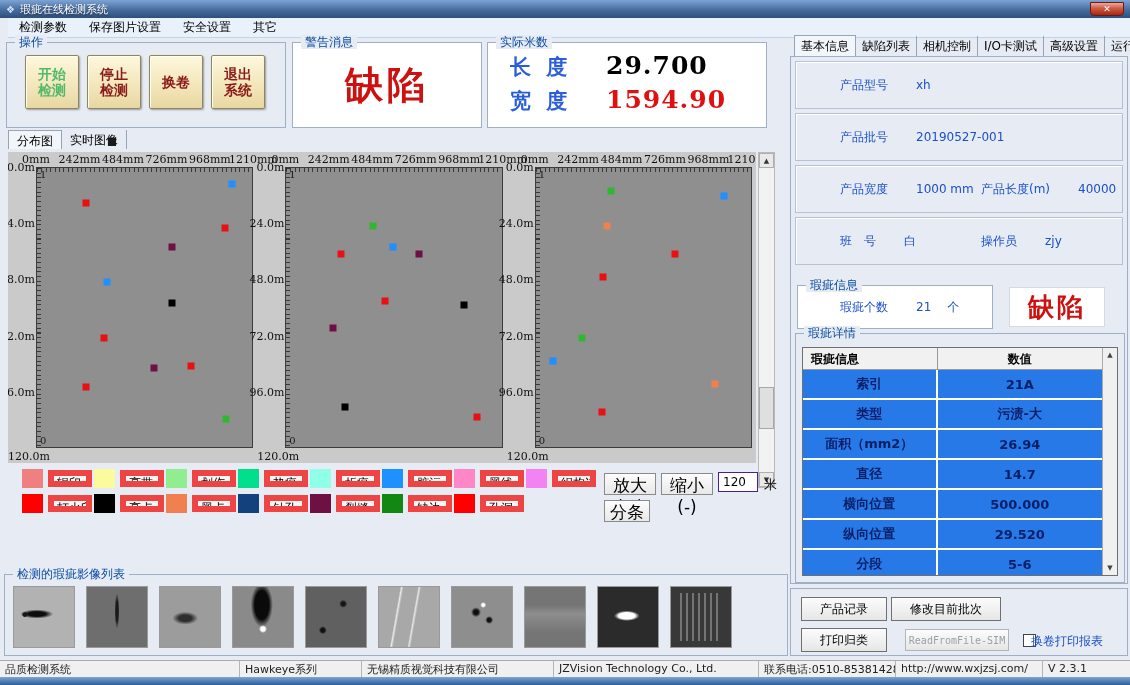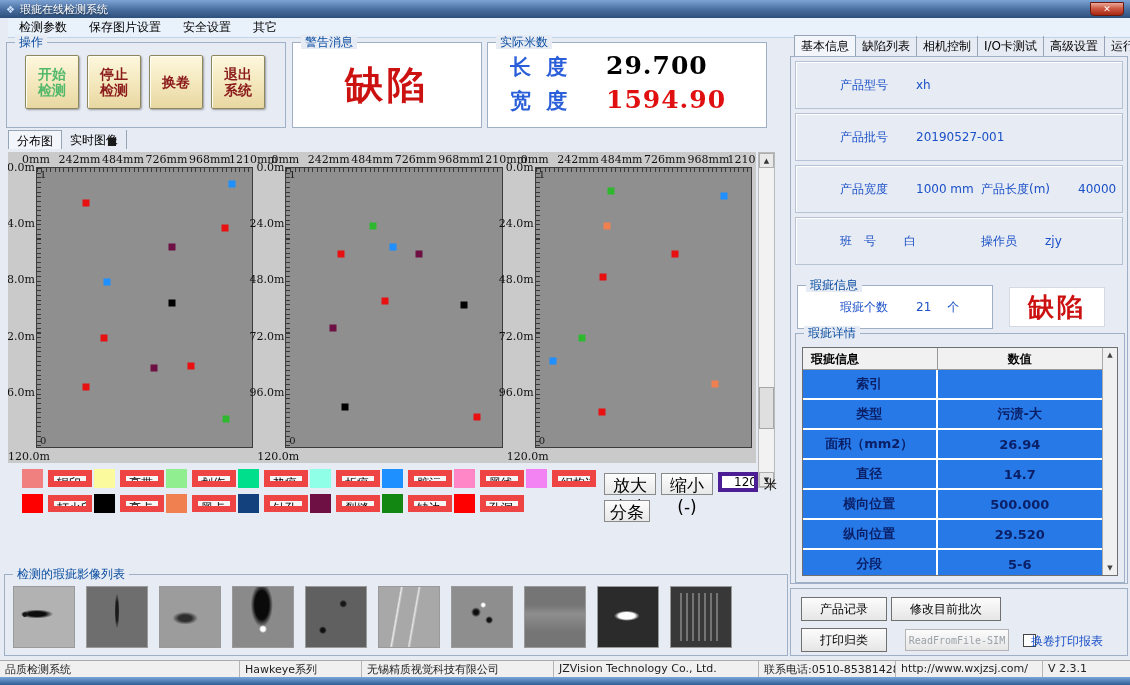--- a/index.html
+++ b/index.html
@@ -81,22 +81,22 @@
   .legend-item { display:flex; align-items:center; width:72px; }
   .swatch { width:21px; height:19px; margin-right:5px; flex:none; }
   .legend-label { width:44px; height:17px; border:6px solid #ef4444; background:#f6f6f6; font-size:12px;
     line-height:15px; padding-left:3px; overflow:hidden; white-space:nowrap; }
 
   
   .ctl-btn { position:absolute; height:22px; background:linear-gradient(180deg,#fdfdfd,#e8e8e8);
     border:1px solid #8a8a8a; font-size:17px; cursor:pointer; font-family:"DejaVu Sans", sans-serif; }
   .zoom-in { left:604px; top:473px; width:52px; }
   .zoom-out { left:661px; top:473px; width:52px; }
-  .meters-input { position:absolute; left:718px; top:472px; width:40px; height:20px; border:4px solid #4c1d95;
-    font-size:12px; padding-left:12px; font-family:"DejaVu Sans", sans-serif; }
+  .meters-input { position:absolute; left:718px; top:472px; width:40px; height:20px; border:1px solid #4c1d95;
+    font-size:12px; padding-left:4px; font-family:"DejaVu Sans", sans-serif; }
   .meters-unit { position:absolute; left:764px; top:476px; font-size:13px; color:#000; }
   .split-btn { left:604px; top:500px; width:46px; }
 
   
   .thumbs-group { left:4px; top:574px; width:784px; height:82px; }
   .thumbs { display:flex; padding:11px 0 0 8px; }
   .thumb { width:62px; height:62px; margin-right:11px; border:1px solid #9a9a9a; cursor:pointer; background-repeat:no-repeat; }
   .pat0 { background-image:radial-gradient(ellipse 22px 6px at 38% 45%, #0d0d0d 40%, transparent 75%), radial-gradient(circle 3px at 18% 46%, #222 60%, transparent 100%); }
   .pat1 { background-image:radial-gradient(ellipse 3px 22px at 50% 40%, #1a1a1a 45%, transparent 80%); }
   .pat2 { background-image:radial-gradient(ellipse 16px 8px at 42% 52%, #2e2e2e 40%, transparent 80%); }
@@ -489,20 +489,21 @@
       <span class="group-caption">瑕疵详情</span>
       <div class="dt-wrap">
         <div class="dt-main">
           <div class="dt-header">
             <div class="dt-h1">瑕疵信息</div>
             <div class="dt-h2">数值</div>
           </div>
           <div>
               <div class="dt-row">
                 <div class="dt-cell left">索引</div>
+                <div class="dt-cell right">21A</div>
               </div>
               <div class="dt-row">
                 <div class="dt-cell left">类型</div>
                 <div class="dt-cell right">污渍-大</div>
               </div>
               <div class="dt-row">
                 <div class="dt-cell left">面积（mm2）</div>
                 <div class="dt-cell right">26.94</div>
               </div>
               <div class="dt-row">

